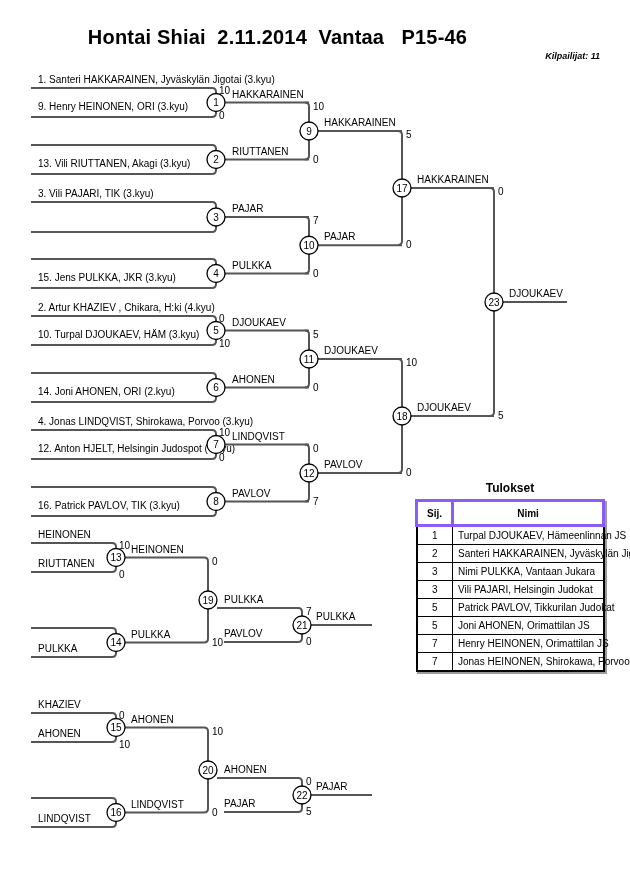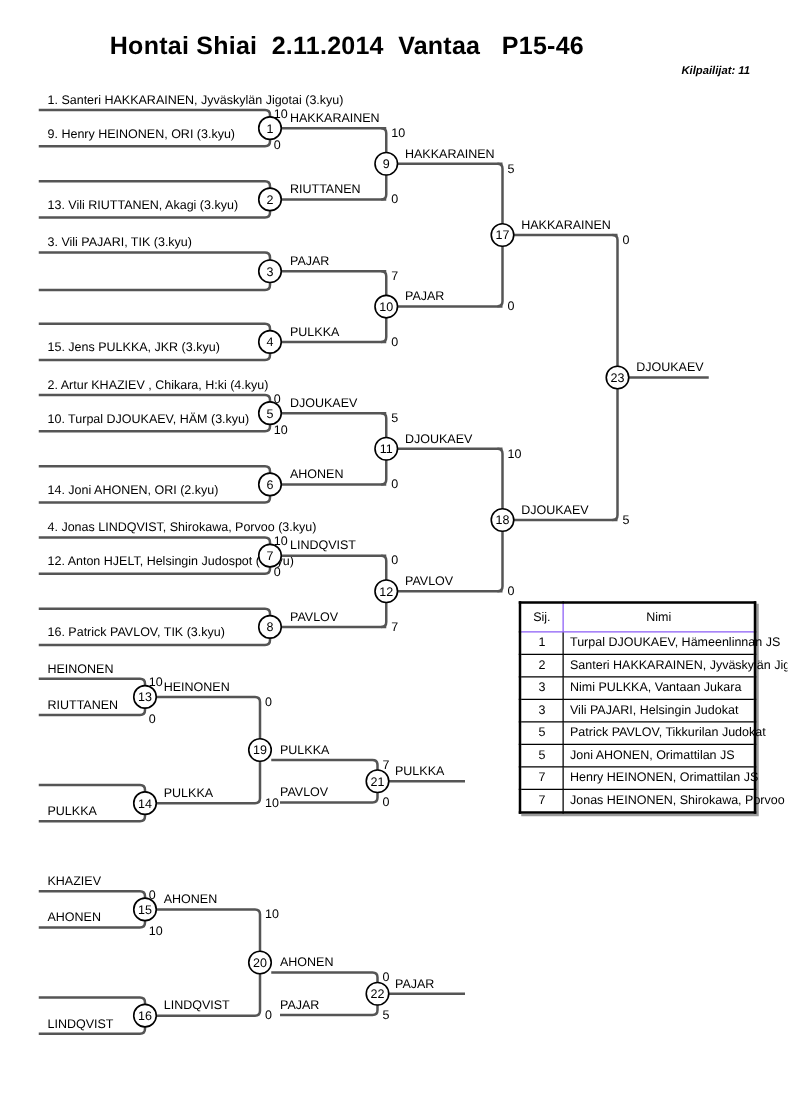--- a/index.html
+++ b/index.html
@@ -10,21 +10,21 @@
   #competitors { position:absolute; right:30px; top:51px; font-size:9px; font-weight:bold;font-style:italic; }
   svg#bracket { position:absolute; left:0; top:0; }
   svg text { font-family:"Liberation Sans", sans-serif; fill:#000; }
   .lbl { font-size:10px; }
   .score { font-size:10px; }
   .mnum { font-size:10px; }
   #results { position:absolute; left:415px; top:481px; width:200px; }
   #results-title { text-align:center; font-size:12px; font-weight:bold; margin-bottom:4px; margin-left:0px; width:190px; }
   #results table { border-collapse:collapse; border:2px solid #000; box-shadow:2px 2px 0 #9a9a9a;
                    font-size:10px; table-layout:fixed; width:190px; }
-  #results th { font-weight:normal; height:16px; border:1px solid #8b5cf6; padding:3px; }
+  #results th { font-weight:bold; height:16px; border:3px solid #8b5cf6; padding:3px; }
   #results td { height:17px; border:1px solid #000; padding:0 0 0 5px; white-space:nowrap; overflow:visible; }
   #results td.rank { text-align:center; padding:0; width:27px; }
   #results td.name { position:relative; }
 </style>
 </head>
 <body>
 
 <div id="title">Hontai Shiai  2.11.2014  Vantaa   P15-46</div>
 <div id="competitors">Kilpailijat: 11</div>
 
@@ -205,20 +205,21 @@
     <text x="224" y="807" class="lbl" text-anchor="start">PAJAR</text>
     <line x1="311" x2="372" y1="795" y2="795" stroke="#555555" stroke-width="2"></line>
     <text x="316" y="790" class="lbl" text-anchor="start">PAJAR</text>
     <circle cx="302" cy="795" r="9" fill="#fff" stroke="#000" stroke-width="1.3"></circle>
     <text x="302" y="798.5" class="mnum" text-anchor="middle">22</text>
     <text x="306" y="785" class="score" text-anchor="start">0</text>
     <text x="306" y="815" class="score" text-anchor="start">5</text>
   </svg>
 
 <div id="results">
+  <div id="results-title">Tulokset</div>
   <table>
     <thead>
       <tr>
         <th style="width:27px">Sij.</th>
         <th>Nimi</th>
       </tr>
     </thead>
     <tbody id="results-body">
         <tr>
           <td class="rank">1</td>

